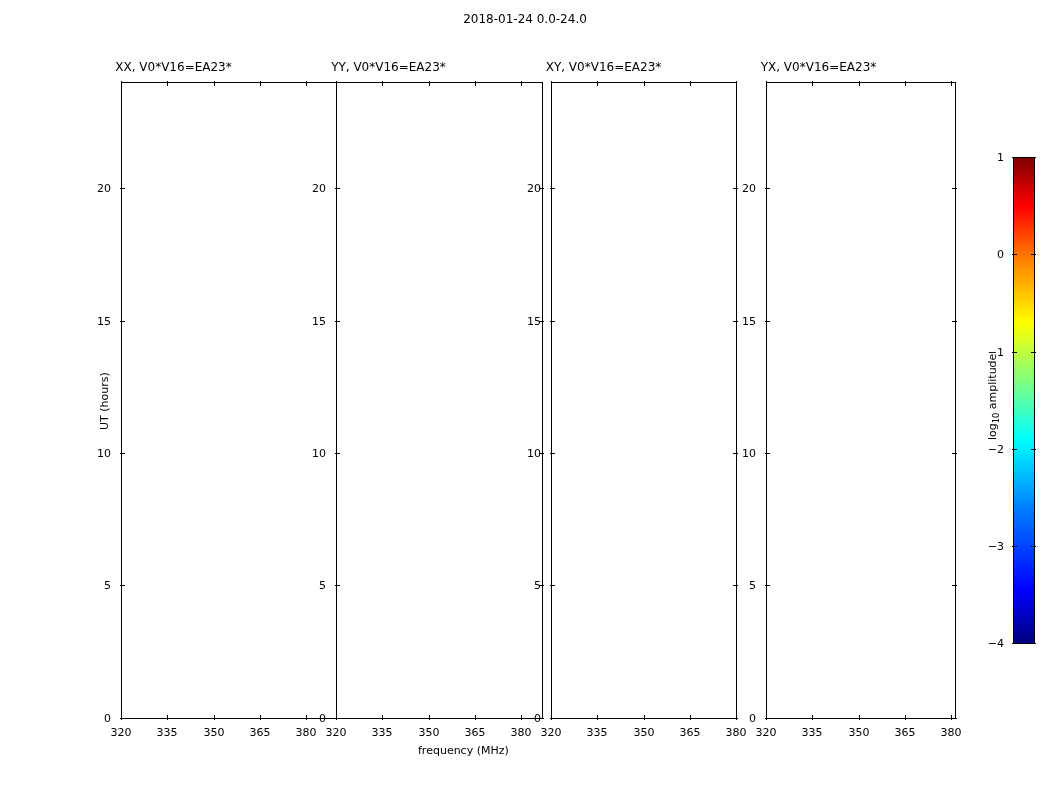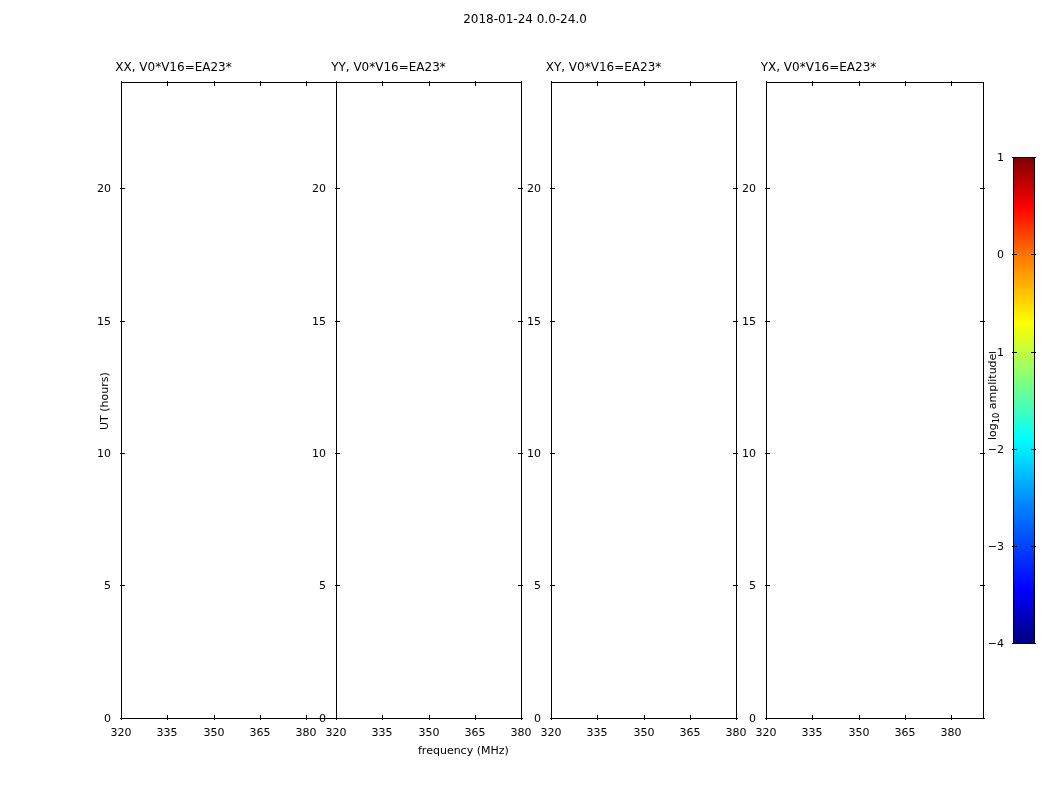--- a/index.html
+++ b/index.html
@@ -186,21 +186,21 @@
     <div class="tick-x-t" style="left:139px;"></div>
   <div class="tick-x" style="left:185px;"></div>
     <div class="tick-x-t" style="left:185px;"></div>
   <div class="xlabel-txt" style="left:0px;">320</div>
   <div class="xlabel-txt" style="left:46px;">335</div>
   <div class="xlabel-txt" style="left:93px;">350</div>
   <div class="xlabel-txt" style="left:139px;">365</div>
   <div class="xlabel-txt" style="left:185px;">380</div>
 </div>
 
-<div class="panel" id="panel-1" style="left:336px;width:186px;">
+<div class="panel" id="panel-1" style="left:336px;width:186px;padding-left:21px;">
   <div class="ptitle">YY, V0*V16=EA23*</div>
   <div class="frame"></div>
   <div class="tick-y" style="top:636px;"></div>
     <div class="tick-y-r" style="top:636px;"></div>
   <div class="tick-y" style="top:503px;"></div>
     <div class="tick-y-r" style="top:503px;"></div>
   <div class="tick-y" style="top:371px;"></div>
     <div class="tick-y-r" style="top:371px;"></div>
   <div class="tick-y" style="top:239px;"></div>
     <div class="tick-y-r" style="top:239px;"></div>
@@ -256,21 +256,21 @@
     <div class="tick-x-t" style="left:139px;"></div>
   <div class="tick-x" style="left:185px;"></div>
     <div class="tick-x-t" style="left:185px;"></div>
   <div class="xlabel-txt" style="left:0px;">320</div>
   <div class="xlabel-txt" style="left:46px;">335</div>
   <div class="xlabel-txt" style="left:93px;">350</div>
   <div class="xlabel-txt" style="left:139px;">365</div>
   <div class="xlabel-txt" style="left:185px;">380</div>
 </div>
 
-<div class="panel" id="panel-3" style="left:766px;width:218px;">
+<div class="panel" id="panel-3" style="left:766px;width:190px;">
   <div class="ptitle">YX, V0*V16=EA23*</div>
   <div class="frame"></div>
   <div class="tick-y" style="top:636px;"></div>
     <div class="tick-y-r" style="top:636px;"></div>
   <div class="tick-y" style="top:503px;"></div>
     <div class="tick-y-r" style="top:503px;"></div>
   <div class="tick-y" style="top:371px;"></div>
     <div class="tick-y-r" style="top:371px;"></div>
   <div class="tick-y" style="top:239px;"></div>
     <div class="tick-y-r" style="top:239px;"></div>

